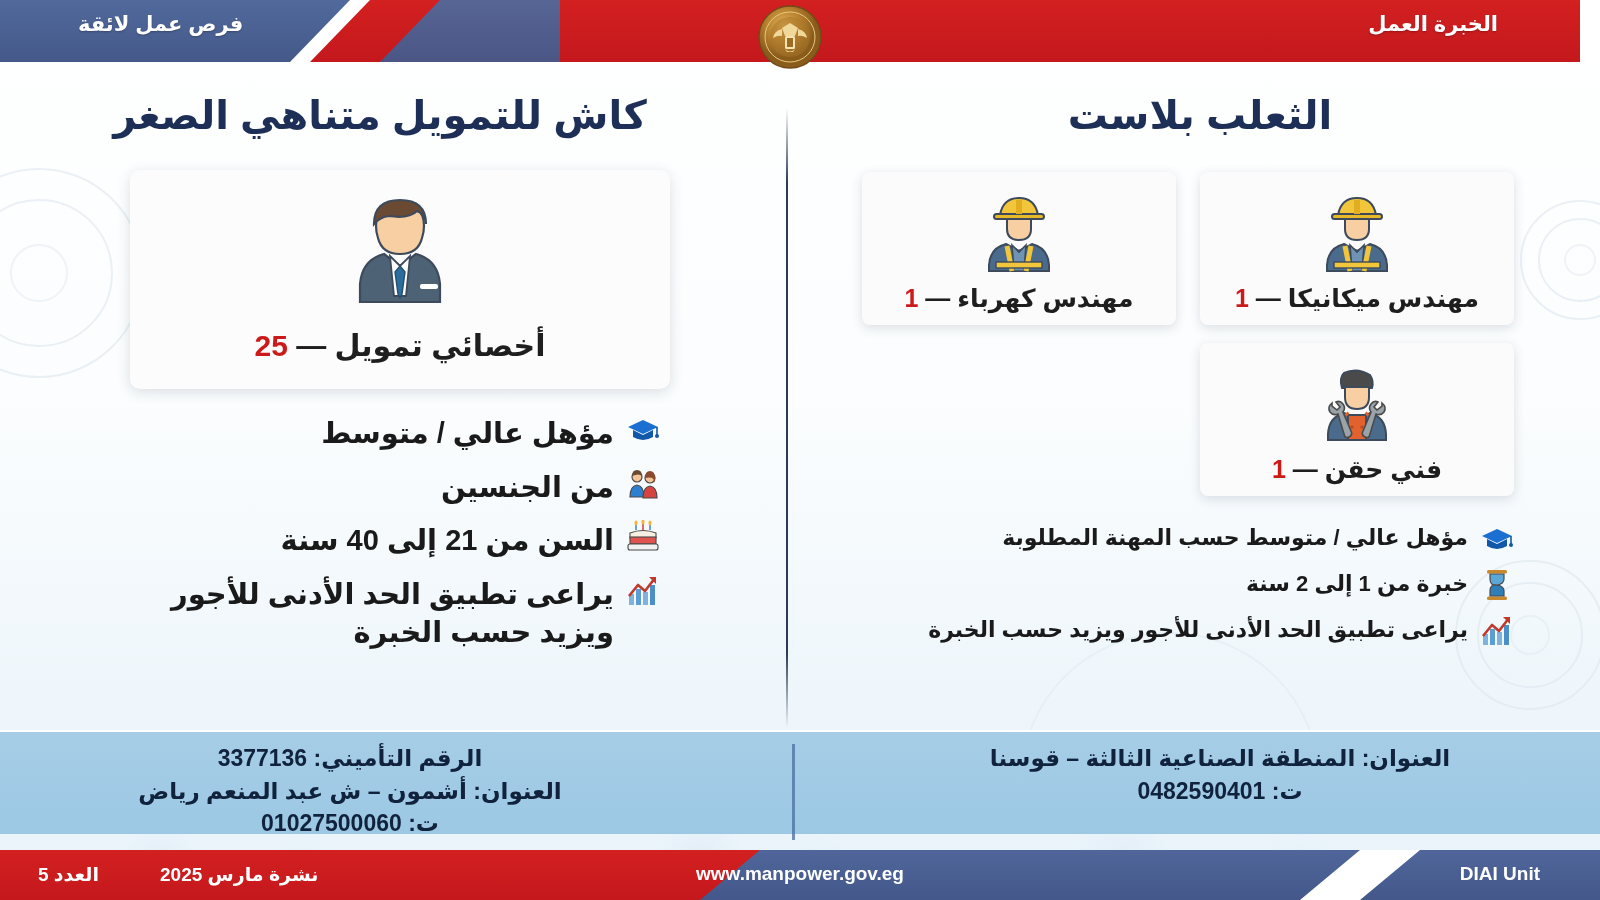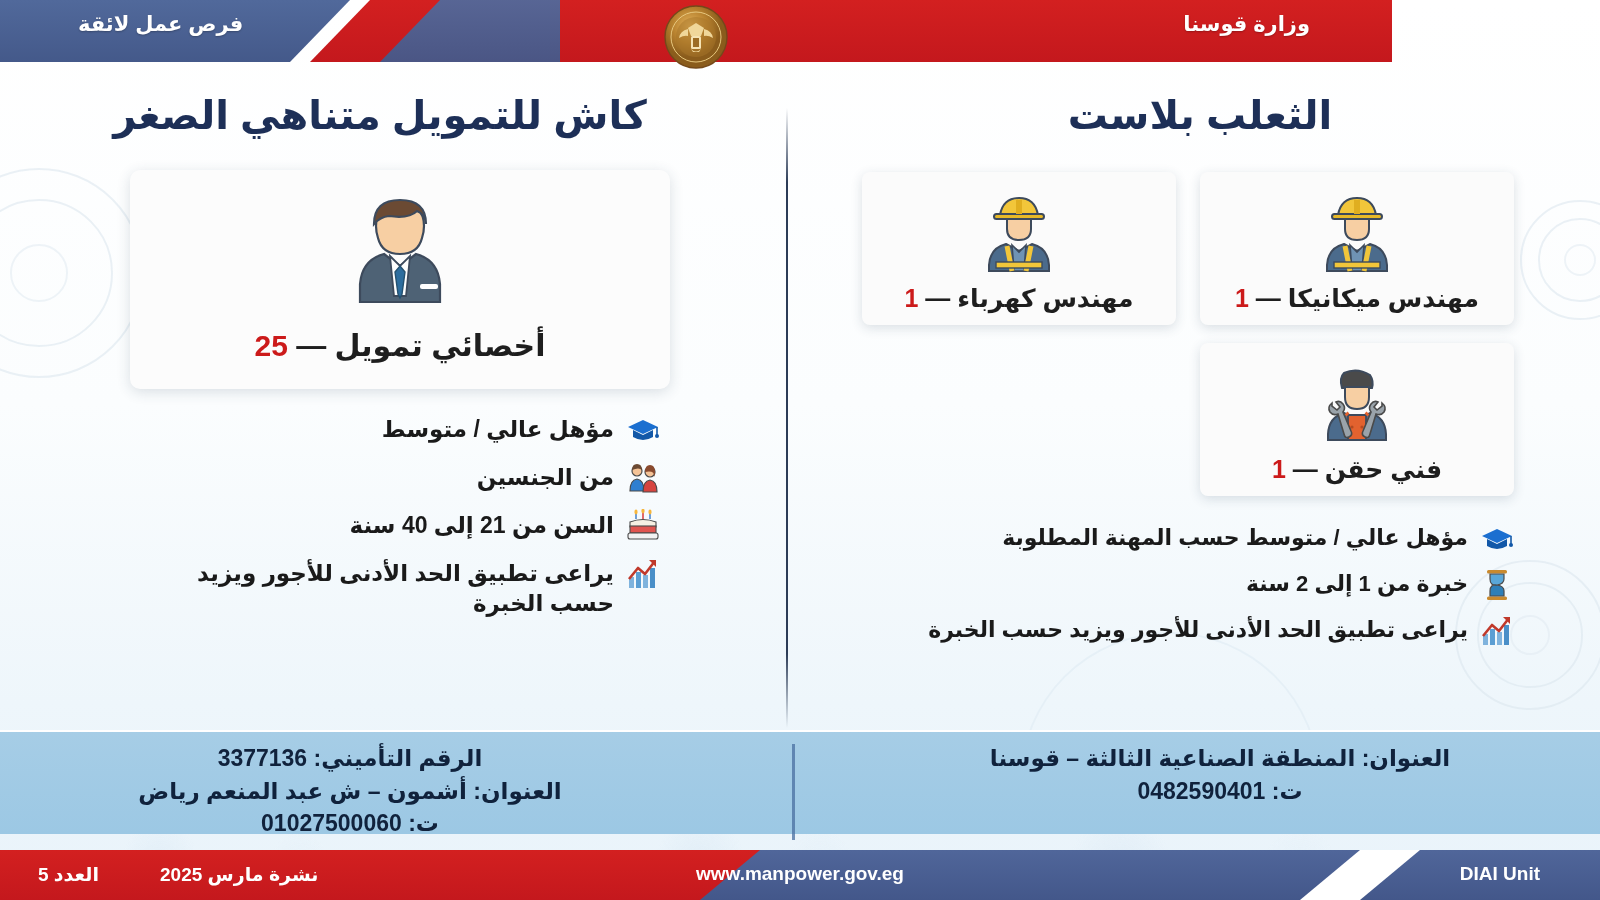--- a/index.html
+++ b/index.html
@@ -43,21 +43,21 @@
       radial-gradient(ellipse 70px 115px at 1300px 296px, #e3eff8 0%, transparent 62%);
     opacity:.85;
   }
   .wm-dome{
     position:absolute; left:1020px; bottom:118px; width:300px; height:150px;
     border-top-left-radius:150px; border-top-right-radius:150px;
     border:2px solid #e0ecf4; border-bottom:none; opacity:.6;
   }
 
   
-  .header { position:absolute; left:0; top:0; width:1392px; height:62px; z-index:5; }
+  .header { position:absolute; left:0; top:0; width:1580px; height:62px; z-index:5; }
   .hdr-red {
     position:absolute; inset:0;
     background:linear-gradient(180deg,#d32020 0%,#c4181d 100%);
     clip-path:polygon(370px 0, 1600px 0, 1600px 62px, 310px 62px);
   }
   .hdr-blue {
     position:absolute; left:0; top:0; width:700px; height:62px;
     background:linear-gradient(180deg,#51699b 0%,#44598a 100%);
     clip-path:polygon(0 0, 350px 0, 290px 62px, 0 62px);
   }
@@ -112,21 +112,21 @@
   .count { color:#cc1a1a; font-weight:bold; }
 
   .bullets { margin-top:24px; }
   .bullet {
     display:flex; align-items:flex-start; justify-content:flex-start;
     gap:12px; margin-bottom:14px;
     direction:rtl;
   }
   .bullet .b-icon { flex:0 0 auto; width:34px; height:34px; }
   .bullet .b-text {
-    font-size:23px; font-weight:bold; color:#1a1a1a;
+    font-size:29px; font-weight:bold; color:#1a1a1a;
     line-height:1.3; text-align:right; padding-top:2px;
   }
   .panel-left .bullet { justify-content:flex-start; padding-right:10px; }
 
   
   .panel-right { position:absolute; left:862px; top:172px; width:652px; z-index:3; }
   .job-grid {
     display:grid; grid-template-columns:1fr 1fr; gap:18px 24px;
   }
   .job-card {
@@ -192,21 +192,21 @@
   <div class="wm-gear gear-b"></div>
   <div class="wm-gear gear-c"></div>
   <div class="wm-dome"></div>
   <div class="wm-silhouette"></div>
 
   <div class="header">
     <div class="hdr-red"></div>
     <div class="hdr-blue"></div>
     <div class="hdr-blue-2"></div>
     <div class="hdr-text hdr-left">فرص عمل لائقة</div>
-    <div class="hdr-text hdr-right">وزارة قوسنا</div>
+    <div class="hdr-text hdr-right">الخبرة العمل</div>
     <svg class="emblem" viewBox="0 0 66 66">
       <defs>
         <radialGradient id="gold" cx="40%" cy="32%">
           <stop offset="0%" stop-color="#e3b25c"></stop>
           <stop offset="55%" stop-color="#b8822f"></stop>
           <stop offset="100%" stop-color="#8a5c1c"></stop>
         </radialGradient>
       </defs>
       <circle cx="33" cy="33" r="31" fill="url(#gold)" stroke="#74491a" stroke-width="1.4"></circle>
       <circle cx="33" cy="33" r="25" fill="none" stroke="#e7c77e" stroke-width="1"></circle>

